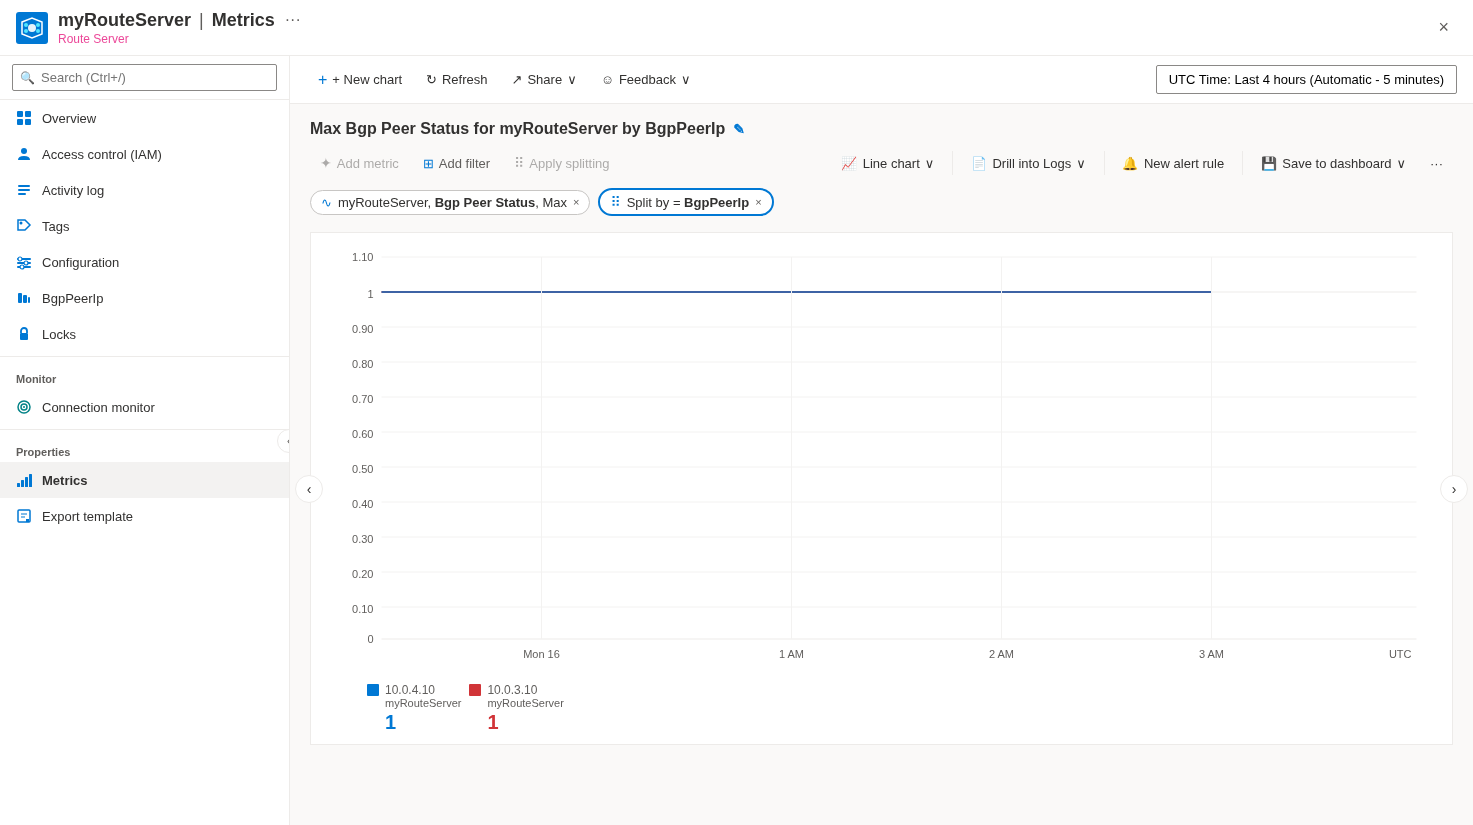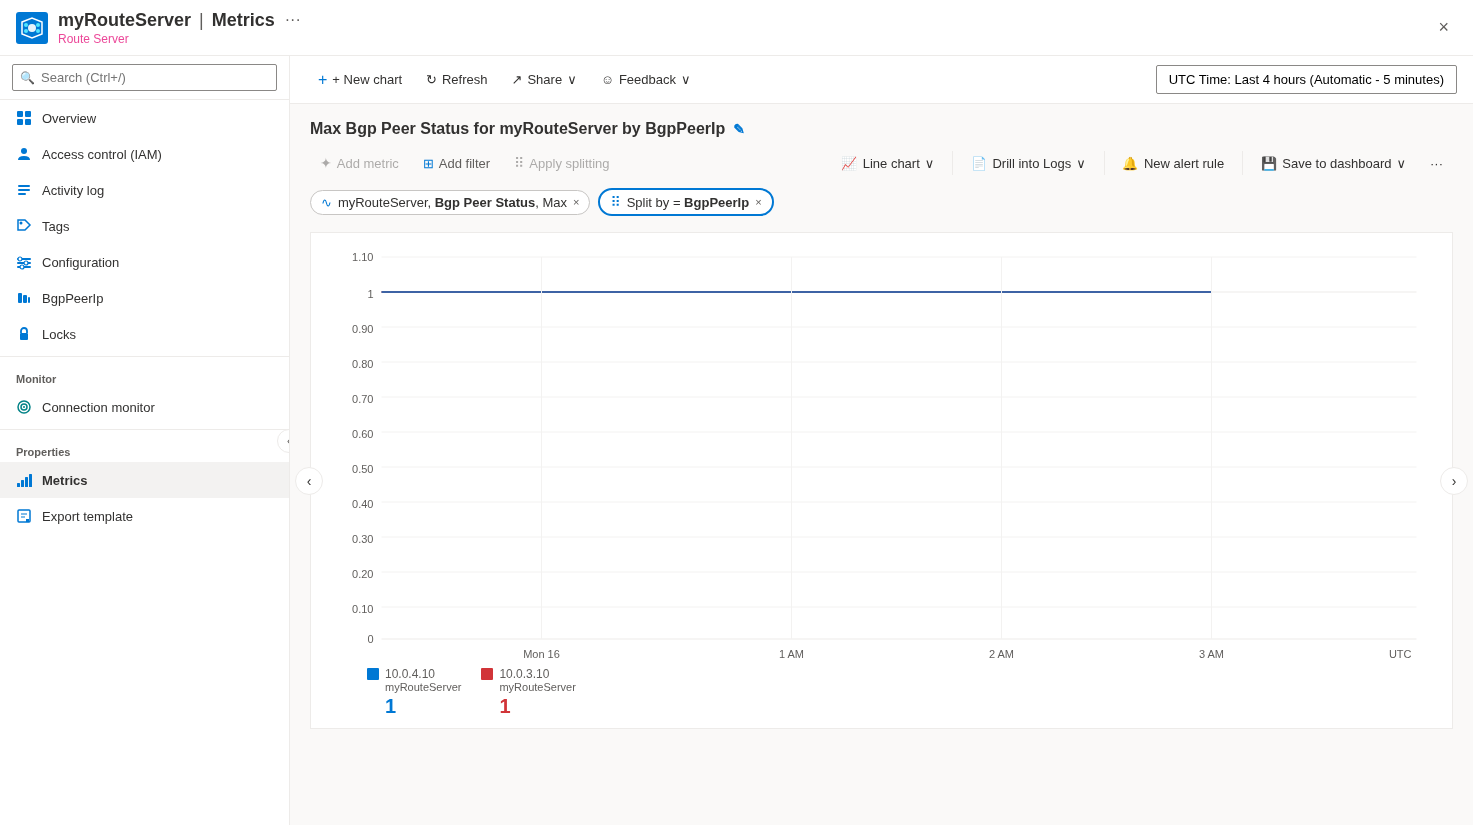--- a/index.html
+++ b/index.html
@@ -131,21 +131,21 @@
     }
     .chart-nav-right {
       position: absolute; right: -16px; top: 50%; transform: translateY(-50%);
       background: #fff; border: 1px solid #edebe9; border-radius: 50%;
       width: 28px; height: 28px; display: flex; align-items: center; justify-content: center;
       cursor: pointer; z-index: 5; font-size: 14px; color: #323130;
     }
     .chart-svg-area { width: 100%; }
 
     
-    .chart-legend { display: flex; gap: 20px; margin-top: 1px; padding-left: 40px; }
+    .chart-legend { display: flex; gap: 8px; margin-top: 17px; padding-left: 40px; }
     .legend-item { display: flex; flex-direction: column; }
     .legend-top { display: flex; align-items: center; gap: 6px; font-size: 12px; color: #605e5c; }
     .legend-color { width: 12px; height: 12px; border-radius: 1px; flex-shrink: 0; }
     .legend-value { font-size: 20px; font-weight: 700; margin-top: 2px; }
 
     
     .icon-blue { color: #0078d4; }
     .icon-green { color: #107c10; }
     .icon-teal { color: #038387; }
   </style>

